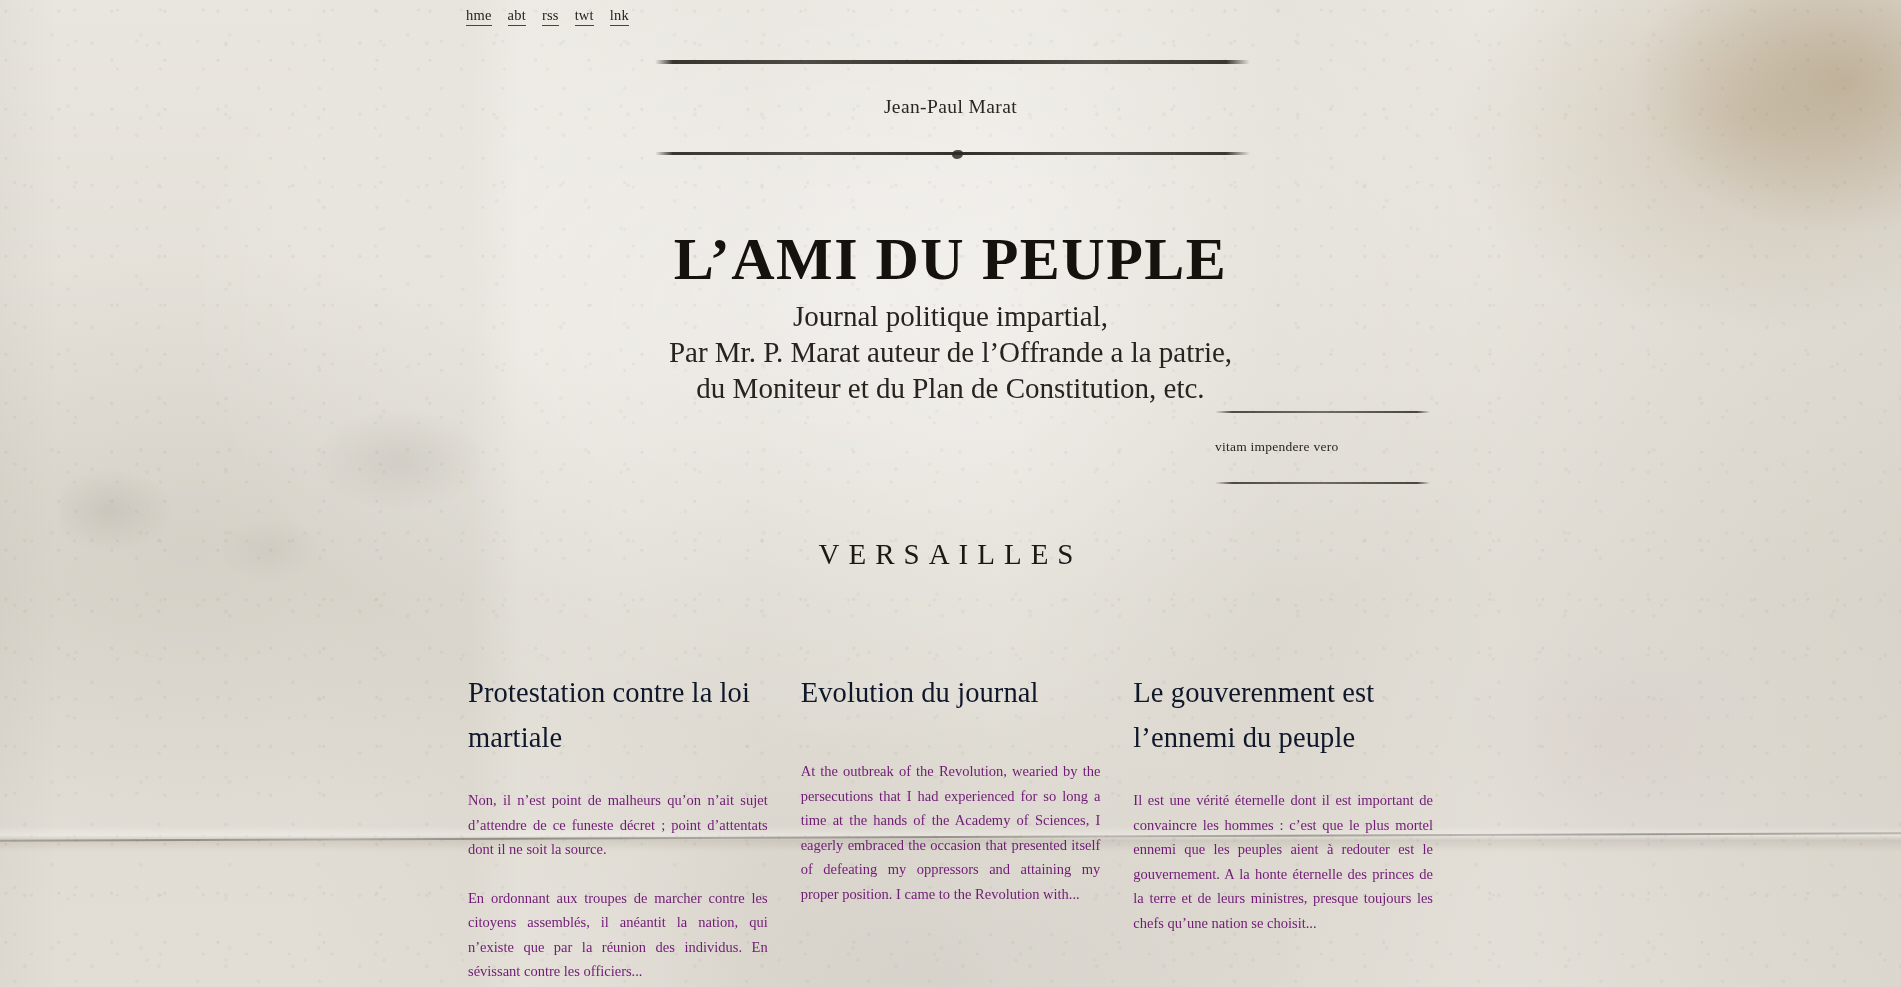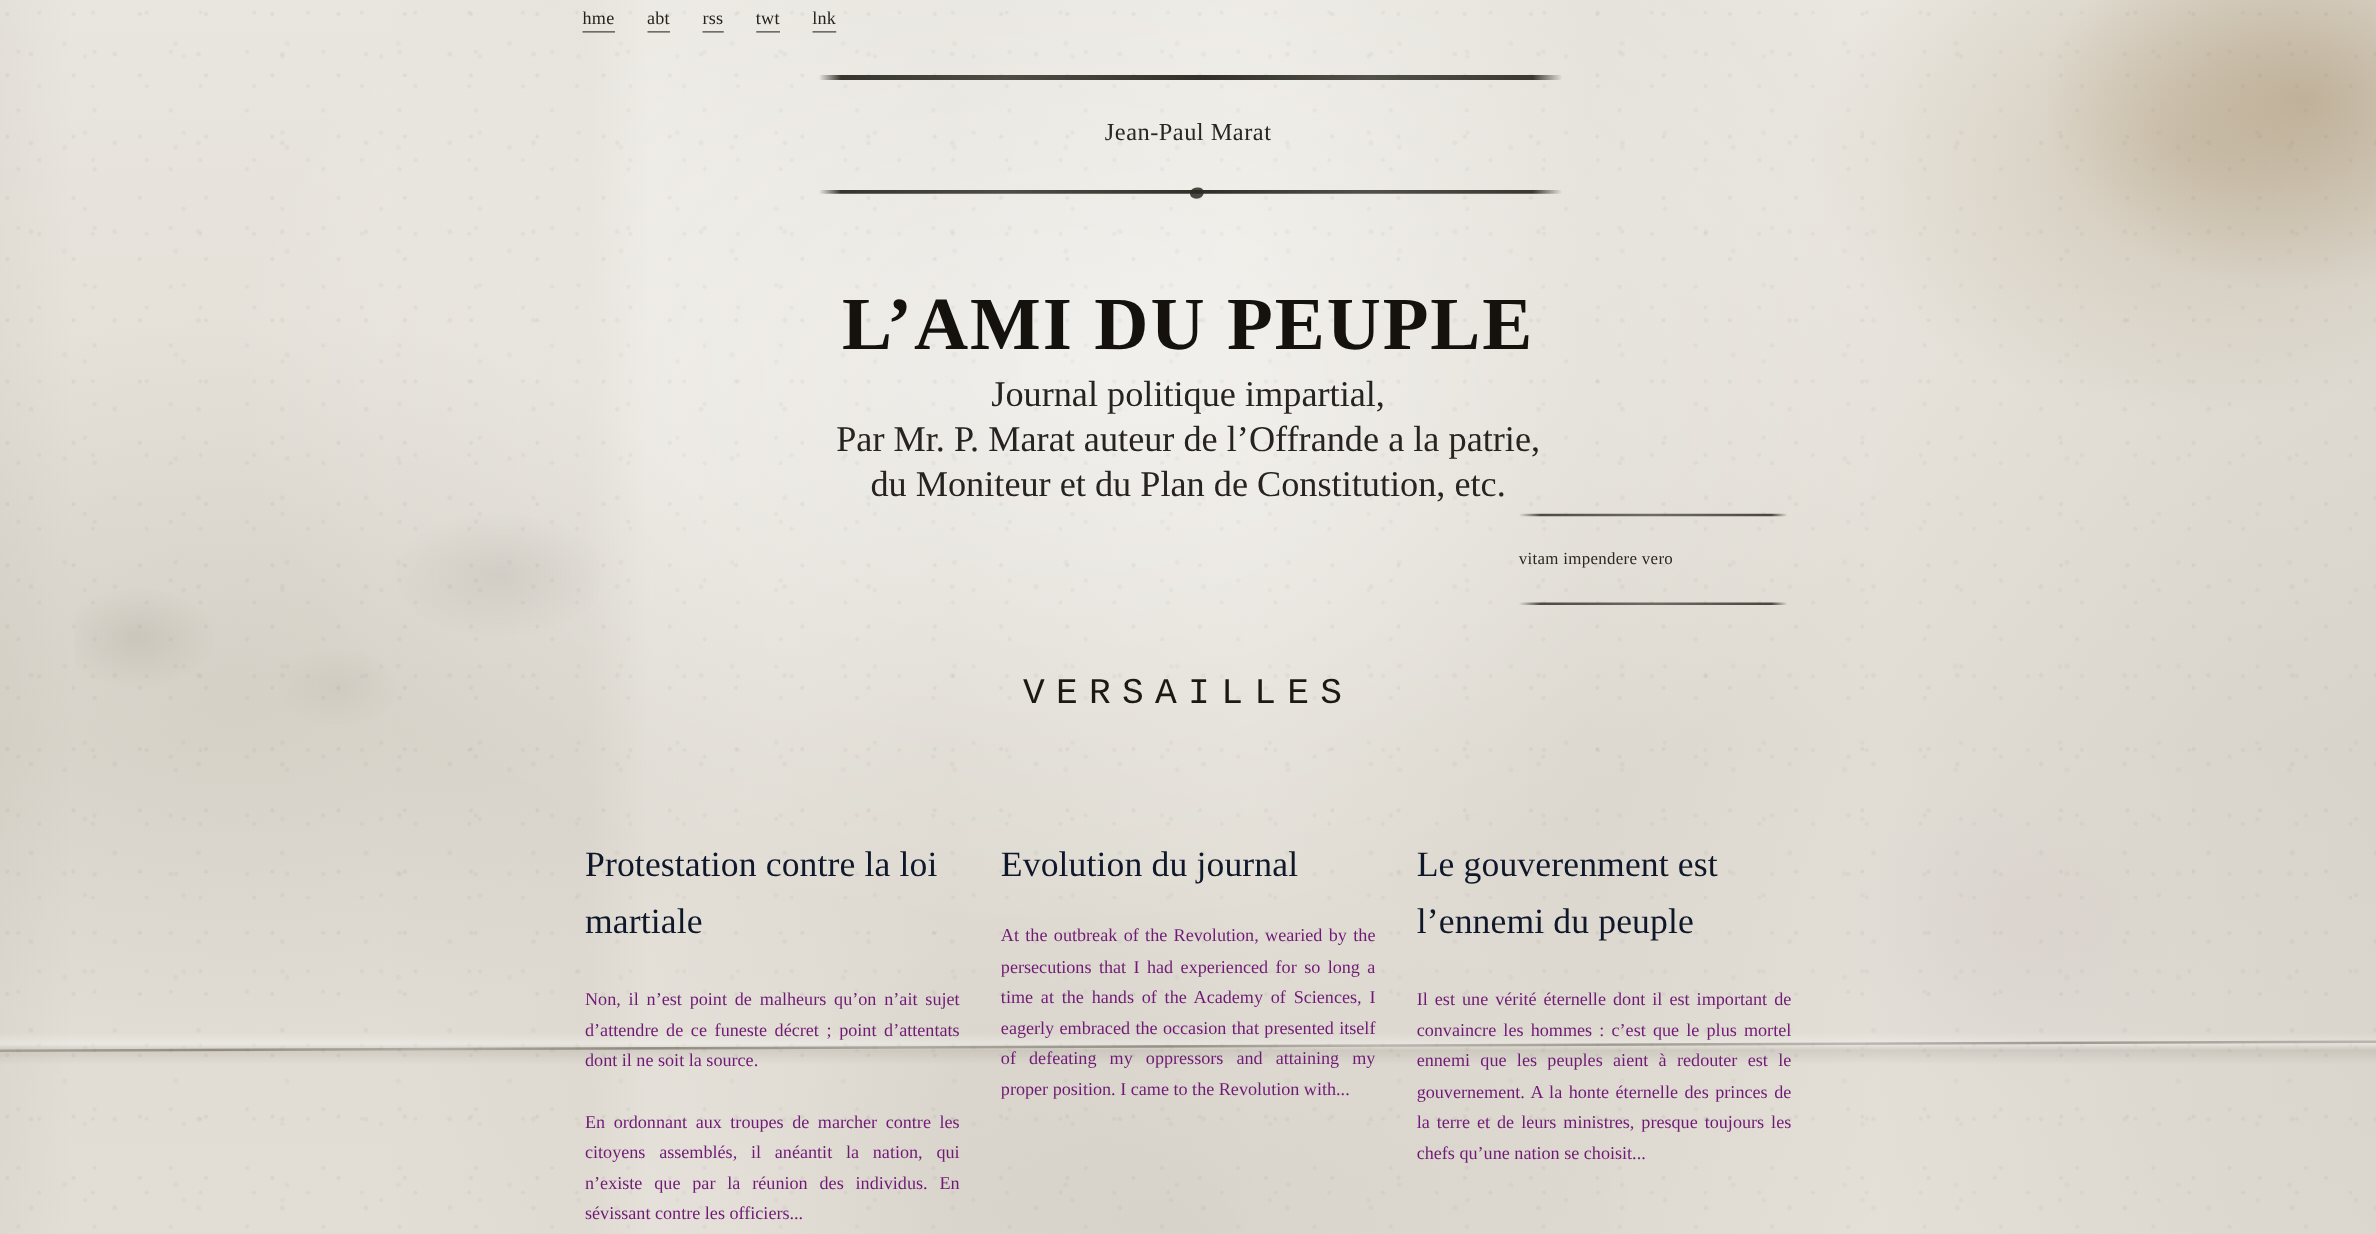--- a/index.html
+++ b/index.html
@@ -112,21 +112,21 @@
     position: absolute;
     inset: 0;
   }
 
   
   nav {
     position: absolute;
     left: 466px;
     top: 8px;
     display: flex;
-    gap: 26px;
+    gap: 16px;
     font-family: "Liberation Serif", serif;
     font-size: 14.5px;
     letter-spacing: .2px;
   }
   nav a {
     color: #26221d;
     text-decoration: none;
     border-bottom: 1px solid #4a443b;
     padding-bottom: 1px;
     line-height: 1.1;
@@ -206,21 +206,20 @@
   }
 
   .place {
     position: absolute;
     top: 538px;
     left: 0; right: 0;
     text-align: center;
     font-size: 29px;
     letter-spacing: 9px;
     color: #1c1915;
-    font-family: Liberation Mono, monospace;
   }
   .dateline {
     position: absolute;
     top: 600px;
     left: 0; right: 0;
     text-align: center;
     font-size: 21px;
     letter-spacing: 1.2px;
     color: #211e19;
   }
@@ -245,21 +244,21 @@
     letter-spacing: .1px;
   }
   .col h2.tall { margin-bottom: 28px; }
   .col p {
     margin: 0 0 24px 0;
     font-size: 14.5px;
     line-height: 24.5px;
     text-align: justify;
     color: #701a75;
   }
-  .col.c2 h2 { margin-bottom: 22px; }
+  .col.c2 h2 { margin-bottom: 44px; }
   
   .col.c2 { padding-top: 0; }
   .offset-top2 { margin-top: 0; }
 </style>
 </head>
 <body>
 
 <div id="paper">
   <div id="grain"></div>
   <div id="creases"></div>

